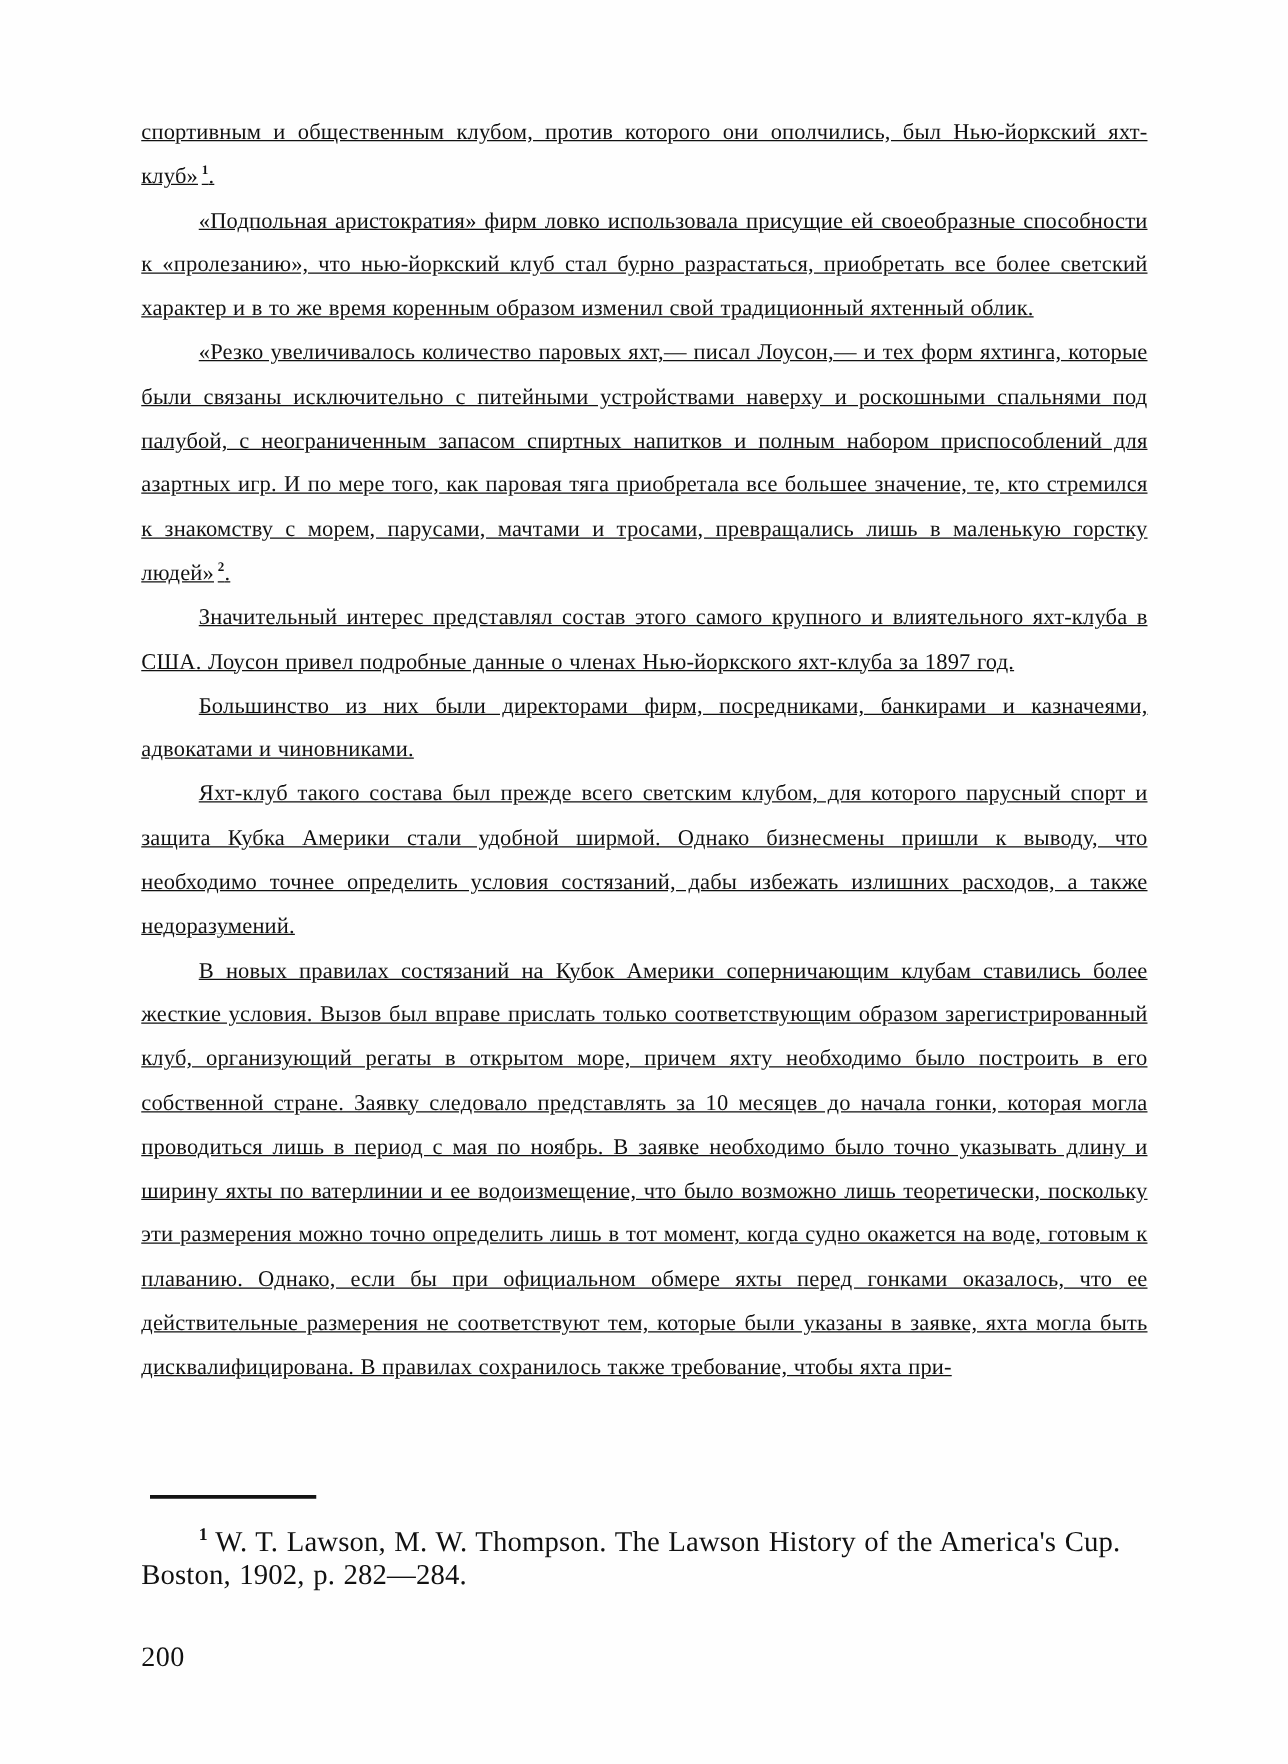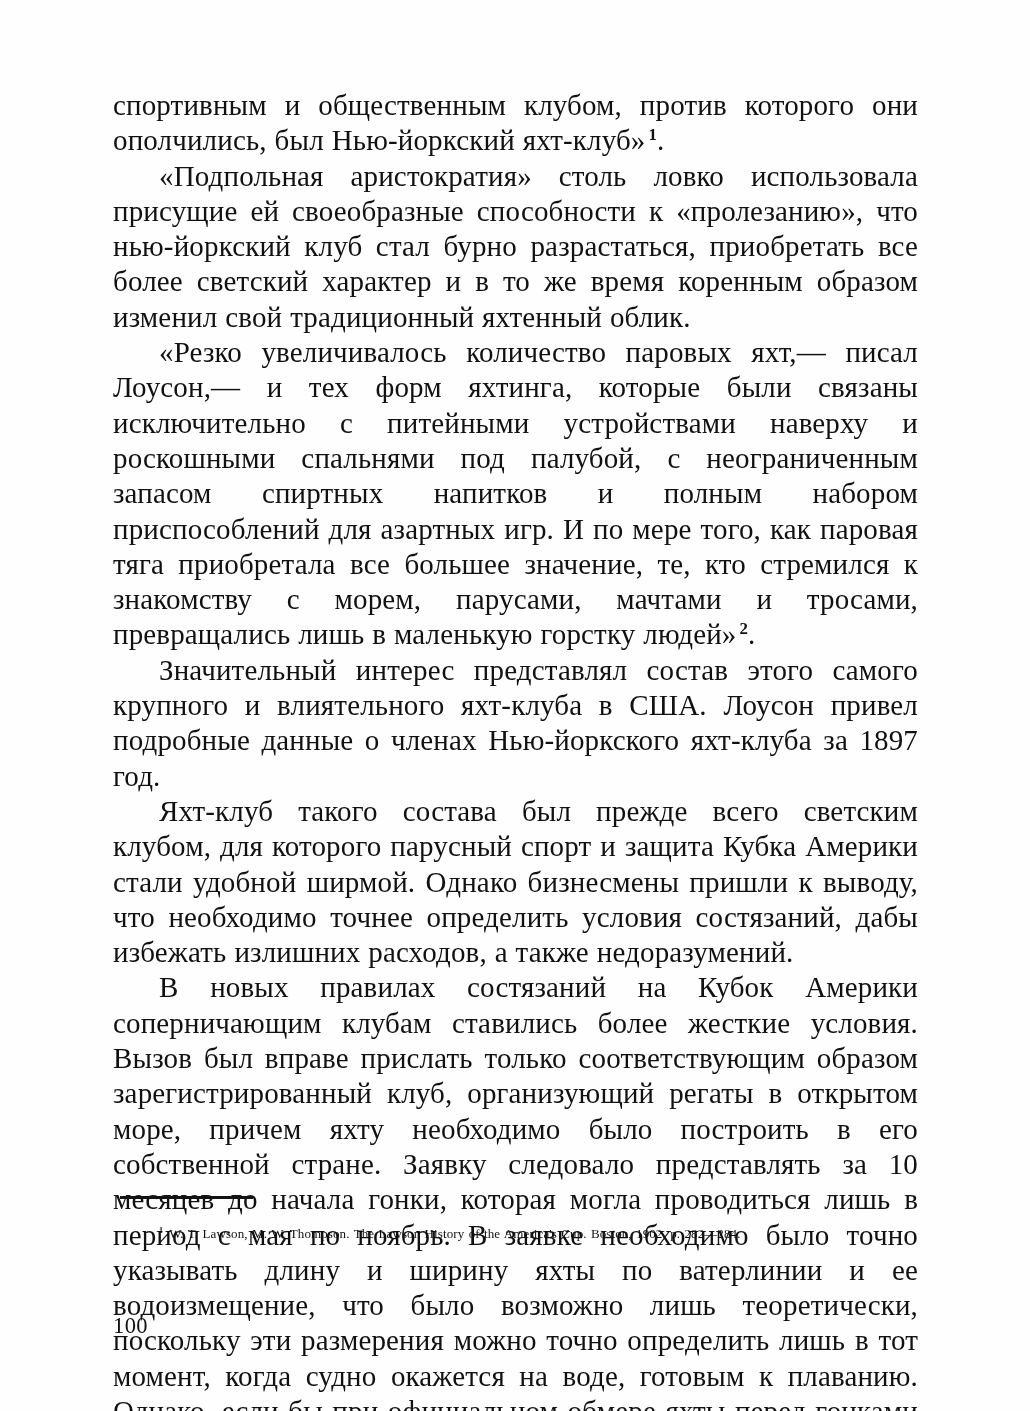--- a/index.html
+++ b/index.html
@@ -29,26 +29,27 @@
     left: 113px;
     top: 88px;
     width: 805px;
   }
 
   p.para {
     margin: 0;
     text-align: justify;
     text-justify: inter-word;
     text-indent: 46px;
-    font-size: 29px;
+    font-size: 18px;
     line-height: 35.3px;
     letter-spacing: 0.15px;
     word-spacing: 0.5px;
     font-weight: 500;
     hyphens: manual;
+    text-decoration: underline;
   }
 
   p.para.first {
     text-indent: 0;
   }
 
   sup.fn-ref {
     font-size: 0.58em;
     vertical-align: super;
     line-height: 0;
@@ -65,21 +66,21 @@
 
   .fn-rule {
     width: 133px;
     height: 3px;
     background: #131313;
     margin: 0 0 22px 7px;
   }
 
   p.footnote {
     margin: 0;
-    font-size: 13px;
+    font-size: 23px;
     line-height: 25.5px;
     text-align: left;
     text-indent: 46px;
     letter-spacing: 0.1px;
     word-spacing: 1px;
   }
 
   p.footnote sup.fn-num {
     font-size: 0.62em;
     vertical-align: super;
@@ -99,35 +100,36 @@
 </style>
 </head>
 <body>
 
 <div class="page">
 
   <div class="body-block">
 
     <p class="para first"><span>спортивным и общественным клубом, против которого они ополчились, был Нью-йоркский яхт-клуб»</span><sup class="fn-ref">1</sup><span>.</span></p>
 
-    <p class="para">«Подпольная аристократия» столь ловко использовала присущие ей своеобразные способности к «пролезанию», что нью-йоркский клуб стал бурно разрастаться, приобретать все более светский характер и в то же время коренным образом изменил свой традиционный яхтенный облик.</p>
+    <p class="para">«Подпольная аристократия» фирм ловко использовала присущие ей своеобразные способности к «пролезанию», что нью-йоркский клуб стал бурно разрастаться, приобретать все более светский характер и в то же время коренным образом изменил свой традиционный яхтенный облик.</p>
 
     <p class="para"><span>«Резко увеличивалось количество паровых яхт,— писал Лоусон,— и тех форм яхтинга, которые были связаны исключительно с питейными устройствами наверху и роскошными спальнями под палубой, с неограниченным запасом спиртных напитков и полным набором приспособлений для азартных игр. И по мере того, как паровая тяга приобретала все большее значение, те, кто стремился к знакомству с морем, парусами, мачтами и тросами, превращались лишь в маленькую горстку людей»</span><sup class="fn-ref">2</sup><span>.</span></p>
 
     <p class="para">Значительный интерес представлял состав этого самого крупного и влиятельного яхт-клуба в США. Лоусон привел подробные данные о членах Нью-йоркского яхт-клуба за 1897 год.</p>
 
+    <p class="para">Большинство из них были директорами фирм, посредниками, банкирами и казначеями, адвокатами и чиновниками.</p>
 
     <p class="para">Яхт-клуб такого состава был прежде всего светским клубом, для которого парусный спорт и защита Кубка Америки стали удобной ширмой. Однако бизнесмены пришли к выводу, что необходимо точнее определить условия состязаний, дабы избежать излишних расходов, а также недоразумений.</p>
 
     <p class="para">В новых правилах состязаний на Кубок Америки соперничающим клубам ставились более жесткие условия. Вызов был вправе прислать только соответствующим образом зарегистрированный клуб, организующий регаты в открытом море, причем яхту необходимо было построить в его собственной стране. Заявку следовало представлять за 10 месяцев до начала гонки, которая могла проводиться лишь в период с мая по ноябрь. В заявке необходимо было точно указывать длину и ширину яхты по ватерлинии и ее водоизмещение, что было возможно лишь теоретически, поскольку эти размерения можно точно определить лишь в тот момент, когда судно окажется на воде, готовым к плаванию. Однако, если бы при официальном обмере яхты перед гонками оказалось, что ее действительные размерения не соответствуют тем, которые были указаны в заявке, яхта могла быть дисквалифицирована. В правилах сохранилось также требование, чтобы яхта при-</p>
 
   </div>
 
   <div class="footnote-block">
     <div class="fn-rule"></div>
 
     <p class="footnote"><sup class="fn-num">1</sup><span>W. T. Lawson, M. W. Thompson. The Lawson History of the America's Cup. Boston, 1902, p. 282—284.</span></p>
 
   </div>
 
-  <div class="page-number">100</div>
+  <div class="page-number">200</div>
 
 </div>
 
 </body></html>

